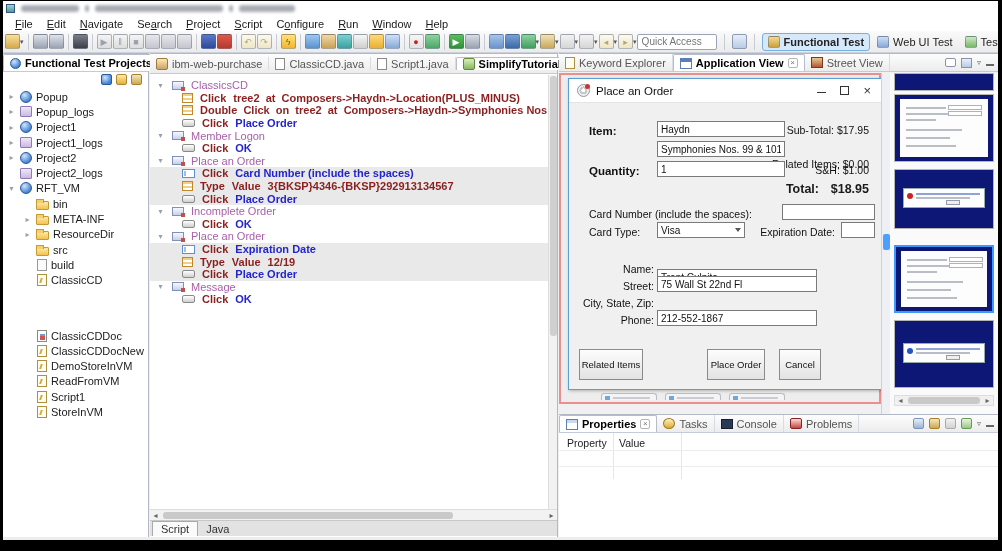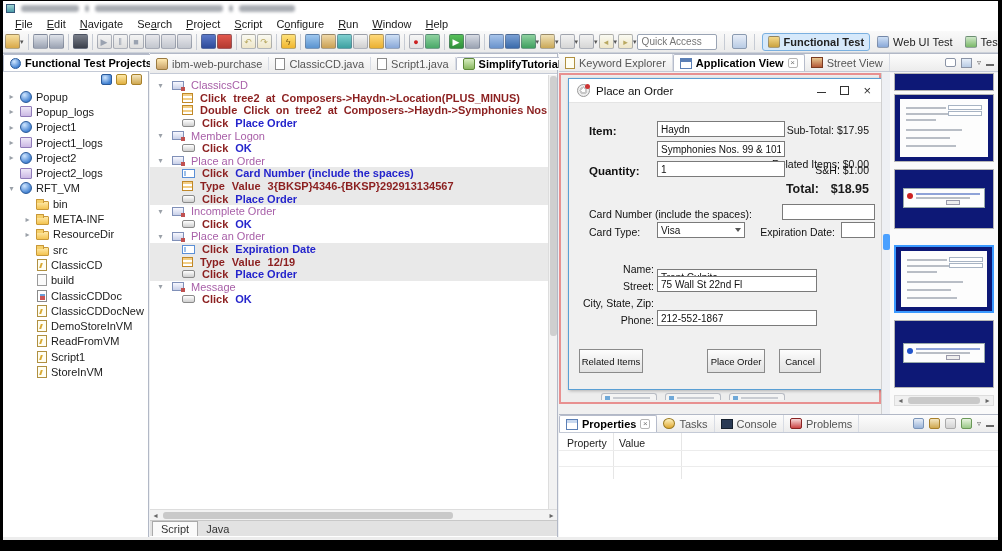--- a/index.html
+++ b/index.html
@@ -137,21 +137,21 @@
   .dclose{font-size:13px;color:#333;line-height:10px;}
   .dbody{position:relative;height:287px;font-size:10.5px;}
   .lbl{position:absolute;color:#111;}
   .bold{font-weight:bold;font-size:11.5px;}
   .rlbl{position:absolute;right:14px;color:#111;}
   .fld{position:absolute;height:16px;border:1px solid #7a7a7a;background:#fff;font-size:10px;padding:0 3px;font-family:"Liberation Sans",sans-serif;color:#111;}
   .sel{display:flex;align-items:center;justify-content:space-between;}
   .sel::after{content:"";width:0;height:0;border-left:3px solid transparent;border-right:3px solid transparent;border-top:4px solid #555;margin-left:4px;}
   .totlbl{position:absolute;right:64px;font-weight:bold;font-size:12.5px;}
   .totval{position:absolute;right:14px;font-weight:bold;font-size:12.5px;}
-  .dbtn{position:absolute;height:24px;border:1px solid #8a8a8a;background:linear-gradient(#fdfdfd,#e2e2e2);font-size:9.5px;display:flex;align-items:center;justify-content:center;font-family:"Liberation Sans",sans-serif;color:#111;}
+  .dbtn{position:absolute;height:31px;border:1px solid #8a8a8a;background:linear-gradient(#fdfdfd,#e2e2e2);font-size:9.5px;display:flex;align-items:center;justify-content:center;font-family:"Liberation Sans",sans-serif;color:#111;}
 
   
   .bottompanel{position:absolute;left:0;right:0;top:360px;height:124px;background:#fff;border-top:1px solid #b2b8c6;}
   .bticons{margin-left:auto;display:flex;align-items:center;gap:5px;padding-right:4px;}
   .bicon{width:11px;height:11px;border-radius:2px;display:inline-block;}
   .ptable{position:relative;height:116px;background:#fff;font-size:10.5px;}
   .pcol0{position:absolute;left:8px;top:4px;color:#222;}
   .pcol1{position:absolute;left:60px;top:4px;color:#222;}
   .pline-v{position:absolute;top:0;bottom:70px;width:1px;background:#e6e6e6;}
   .pline-h{position:absolute;left:0;right:0;height:1px;background:#ececec;}
@@ -350,29 +350,29 @@
             <span class="tico t-folder"></span>
             <span>ResourceDir</span>
           </div>
           <div class="trow" style="padding-left: 20px;">
             <span class="chev"></span>
             <span class="tico t-folder"></span>
             <span>src</span>
           </div>
           <div class="trow" style="padding-left: 20px;">
             <span class="chev"></span>
+            <span class="tico t-file"></span>
+            <span>build</span>
+          </div>
+          <div class="trow" style="padding-left: 20px;">
+            <span class="chev"></span>
             <span class="tico t-script"></span>
             <span>ClassicCD</span>
           </div>
-          <div class="trow" style="padding-left: 20px;">
-            <span class="chev"></span>
-            <span class="tico t-file"></span>
-            <span>build</span>
-          </div>
-          <div class="trow" style="padding-left: 20px;">
+          <div class="trow" style="padding-left: 20px; margin-top: 40px;">
             <span class="chev"></span>
             <span class="tico t-doc"></span>
             <span>ClassicCDDoc</span>
           </div>
           <div class="trow" style="padding-left: 20px;">
             <span class="chev"></span>
             <span class="tico t-script"></span>
             <span>ClassicCDDocNew</span>
           </div>
           <div class="trow" style="padding-left: 20px;">

